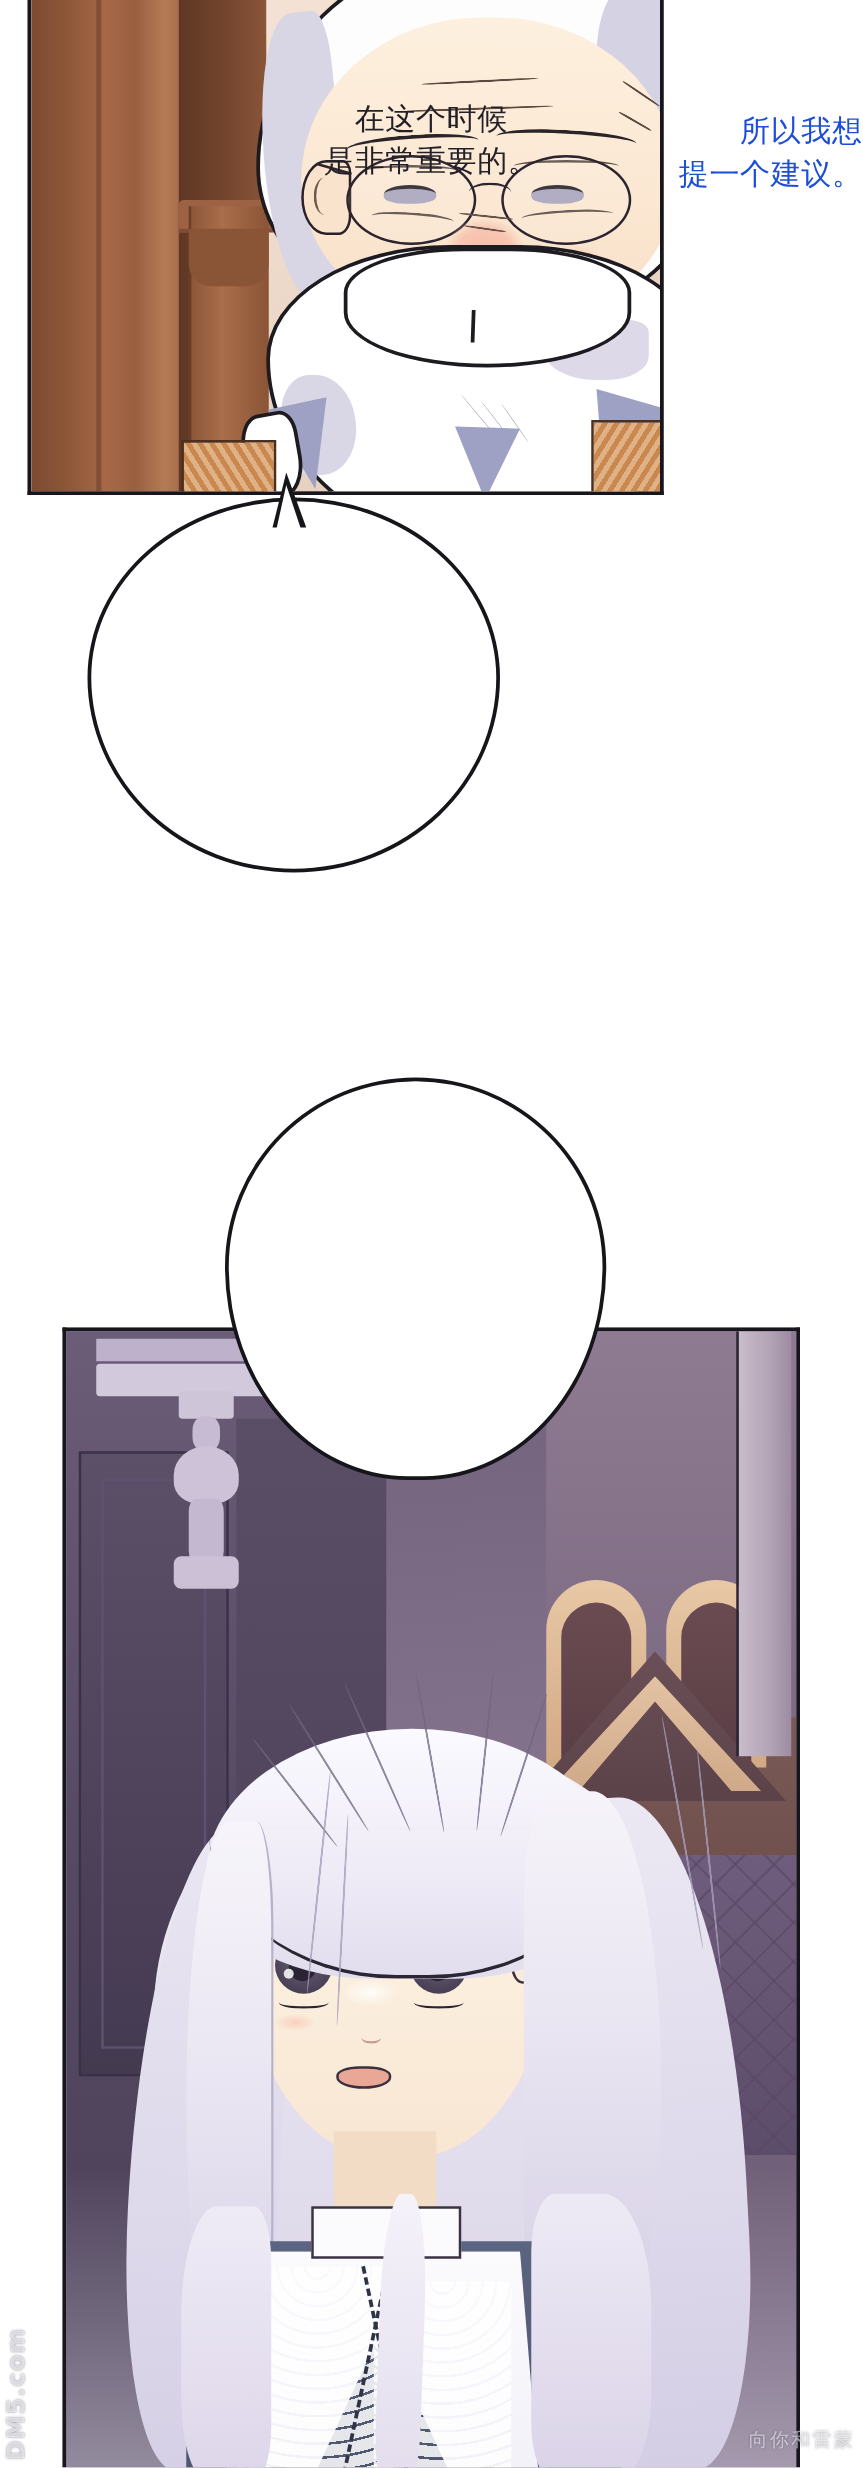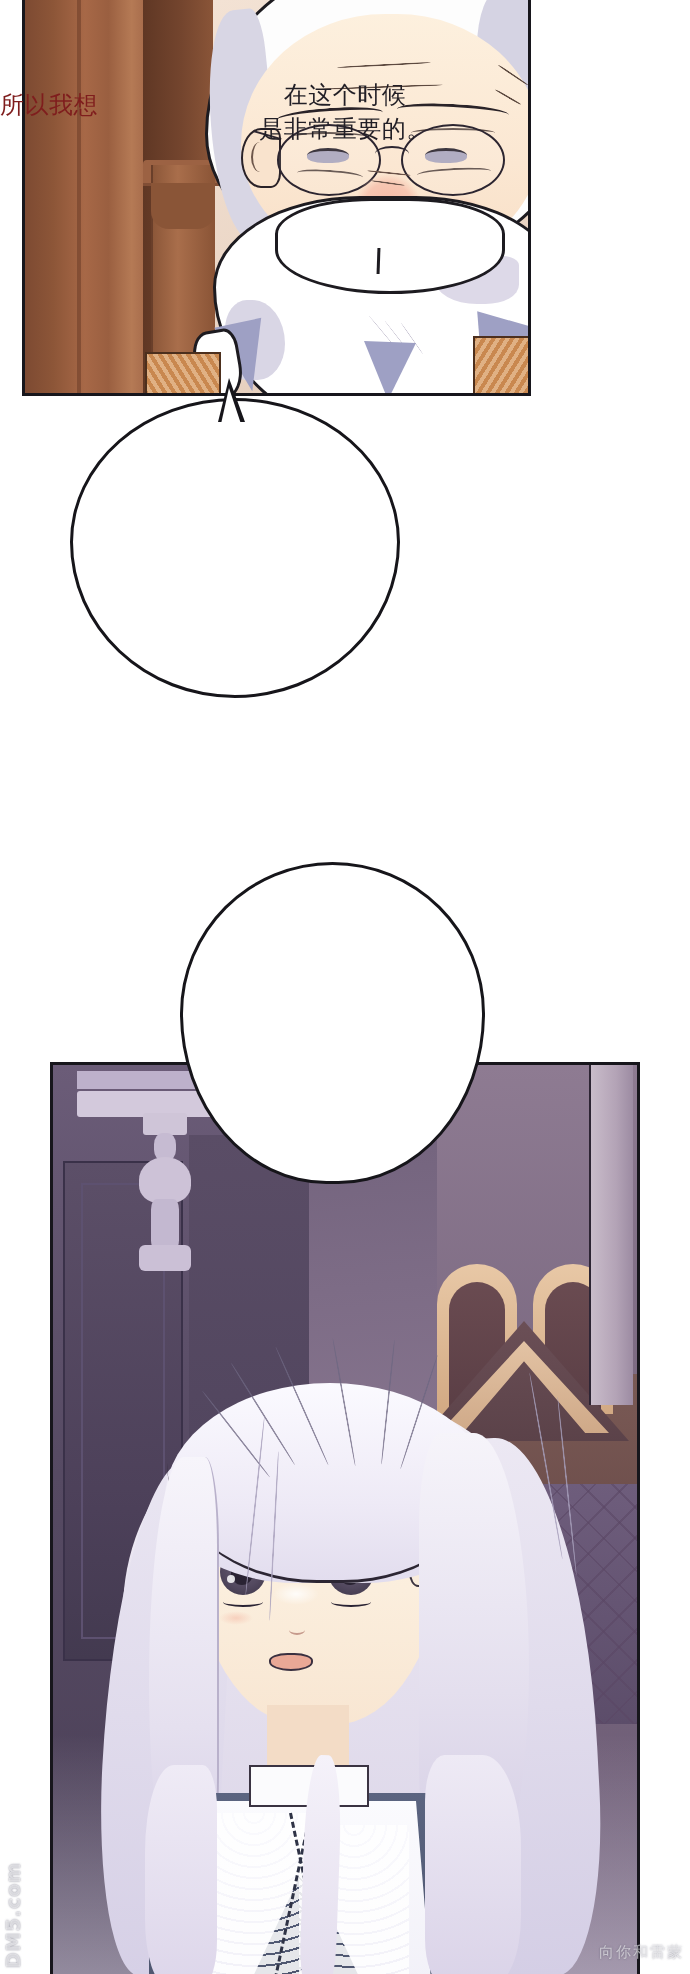--- a/index.html
+++ b/index.html
@@ -248,23 +248,23 @@
   .bubble2 {
     position:absolute; left:180px; top:862px;
     width:305px; height:322px;
     background:#ffffff;
     border:3px solid #16151a;
     border-radius: 50% 50% 48% 48% / 47% 47% 53% 53%;
     z-index: 40;
   }
   .bubble2-text {
     position:absolute; left:0; top:88px; width:100%;
-    text-align:left;
+    text-align:right;
     font-size:24px; line-height:1.42;
-    color:#7f1d1d; letter-spacing:.5px;
+    color:#1d4ed8; letter-spacing:.5px;
     z-index: 42;
   }
 
   
   .panel-bot {
     position:absolute; left:50px; top:1062px;
     width:590px; height:912px;
     border:3px solid #17161c; border-bottom:none;
     overflow:hidden;
     background:#b9aec8;
@@ -720,18 +720,19 @@
     <div class="g-dash-c2"></div>
     <div class="g-collar"></div>
     <div class="g-hair-front-l"></div>
     <div class="g-hair-front-r"></div>
     <div class="g-strand-center"></div>
   </div>
 
   <div class="bubble2"></div>
   <div class="bubble2-text">
     <div>所以我想</div>
+    <div>提一个建议。</div>
   </div>
 
   <div class="wm-left">DM5.com</div>
   <div class="wm-right">向你和雷蒙</div>
 
 </div>
 
 </body></html>

